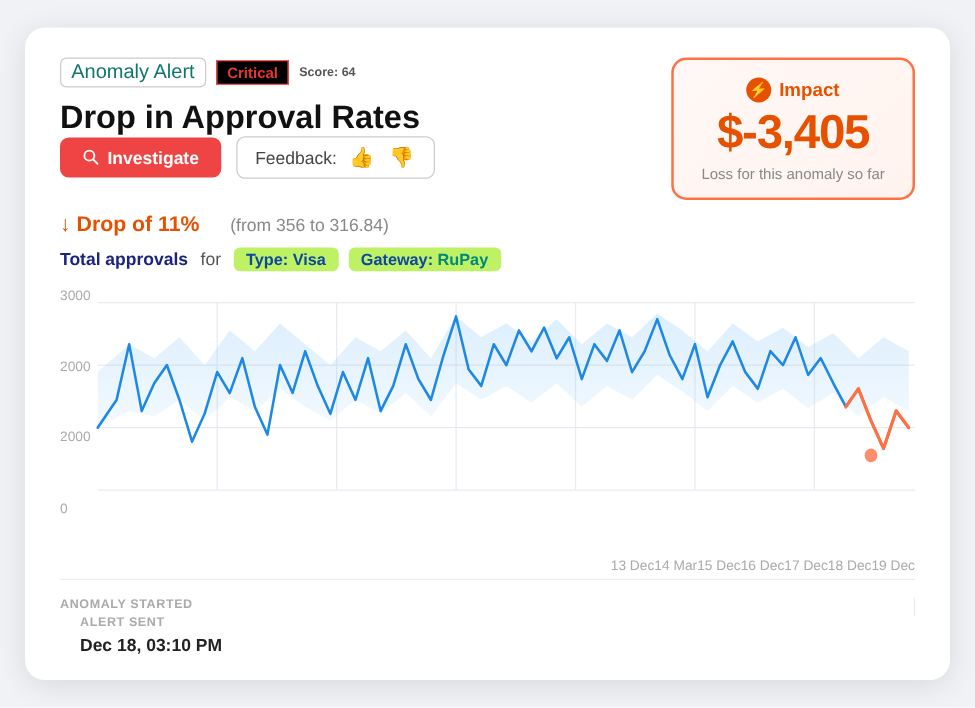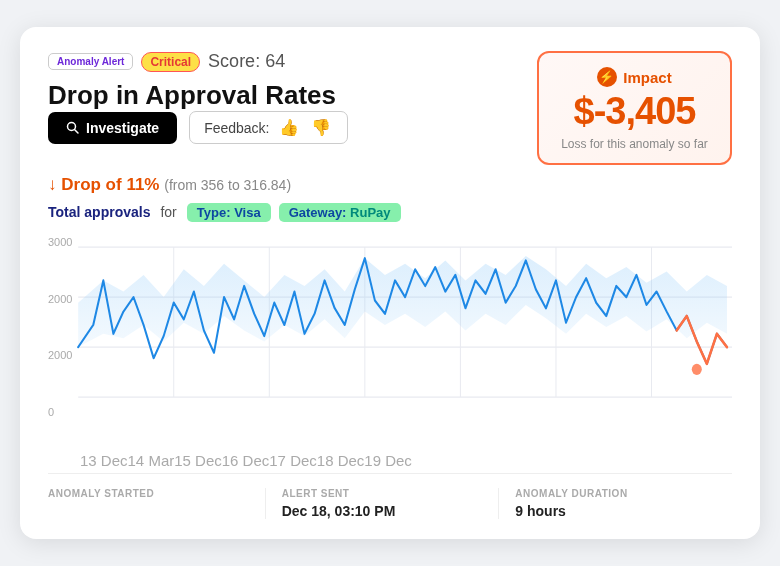--- a/index.html
+++ b/index.html
@@ -28,52 +28,52 @@
     .badges {
       display: flex;
       align-items: center;
       gap: 8px;
       margin-bottom: 8px;
     }
     .badge-anomaly {
       border: 1.5px solid #ccc;
       border-radius: 5px;
       padding: 2px 8px;
-      font-size: 10px;
-      color: #6d28d9;
-      font-weight: 700;
+      font-size: 16px;
+      color: #0f766e;
+      font-weight: 400;
     }
     .badge-critical {
-      background: #fde047;
+      background: #000000;
       border: 1.5px solid #f55;
-      border-radius: 10px;
+      border-radius: 0;
       padding: 2px 8px;
       font-size: 12px;
       color: #e53935;
       font-weight: 600;
     }
     .badge-score {
-      font-size: 18px;
+      font-size: 10px;
       color: #555;
-      font-weight: 400;
+      font-weight: 700;
     }
     .main-title {
       font-size: 26px;
       font-weight: 800;
       color: #111;
       line-height: 1.2;
     }
     .actions-row {
       display: flex;
       align-items: center;
       gap: 12px;
       margin-bottom: 16px;
     }
     .btn-investigate {
-      background: #000000;
+      background: #ef4444;
       color: #fff;
       border: none;
       border-radius: 7px;
       padding: 8px 18px;
       font-size: 14px;
       font-weight: 600;
       cursor: pointer;
       display: flex;
       align-items: center;
       gap: 6px;
@@ -140,36 +140,36 @@
       margin-top: 4px;
     }
     
     .drop-row {
       font-size: 17px;
       font-weight: 700;
       color: #e65100;
       margin-bottom: 8px;
     }
     .drop-row .drop-pct { color: #e65100; }
-    .drop-row .drop-detail { color: #888; font-weight: 400; font-size: 14px; margin-left: 0; }
+    .drop-row .drop-detail { color: #888; font-weight: 400; font-size: 14px; margin-left: 20px; }
     
     .filter-row {
       display: flex;
       align-items: center;
       gap: 8px;
       margin-bottom: 14px;
       font-size: 14px;
       font-weight: 700;
       color: #1a237e;
       flex-wrap: wrap;
       text-align: center;
     }
     .filter-row .filter-for { font-weight: 400; color: #555; margin: 0 2px; }
     .filter-tag {
-      background: #86efac;
+      background: #bef264;
       color: #1565c0;
       border-radius: 5px;
       padding: 2px 10px;
       font-size: 13px;
       font-weight: 500;
     }
     .filter-tag span { color: #0d47a1; font-weight: 700; }
     
     .chart-wrap {
       position: relative;
@@ -189,33 +189,34 @@
       display: flex;
       flex-direction: column;
       justify-content: space-between;
       font-size: 11px;
       color: #aaa;
       pointer-events: none;
       padding-bottom: 18px;
     }
     .x-labels {
       display: flex;
-      justify-content: flex-start;
-      font-size: 15px;
+      justify-content: flex-end;
+      font-size: 11px;
       color: #aaa;
       margin-top: 2px;
       padding-left: 32px;
     }
     
     .footer-stats {
       display: flex;
       gap: 0;
       border-top: 1px solid #eee;
       padding-top: 14px;
       margin-top: 4px;
+      flex-direction: column;
     }
     .stat-block {
       flex: 1;
       padding: 0 16px;
       border-right: 1px solid #eee;
     }
     .stat-block:first-child { padding-left: 0; }
     .stat-block:last-child { border-right: none; }
     .stat-label {
       font-size: 10px;
@@ -343,18 +344,14 @@
   </div>
 
   <div class="footer-stats">
     <div class="stat-block">
       <div class="stat-label">ANOMALY STARTED</div>
     </div>
     <div class="stat-block">
       <div class="stat-label">ALERT SENT</div>
       <div class="stat-value">Dec 18, 03:10 PM</div>
     </div>
-    <div class="stat-block">
-      <div class="stat-label">ANOMALY DURATION</div>
-      <div class="stat-value">9 hours</div>
-    </div>
   </div>
 </div>
 
 </body></html>

